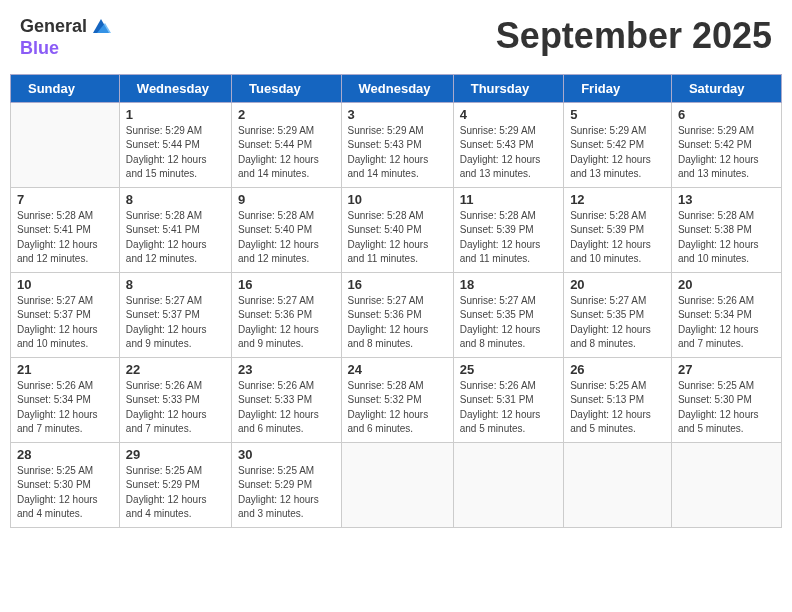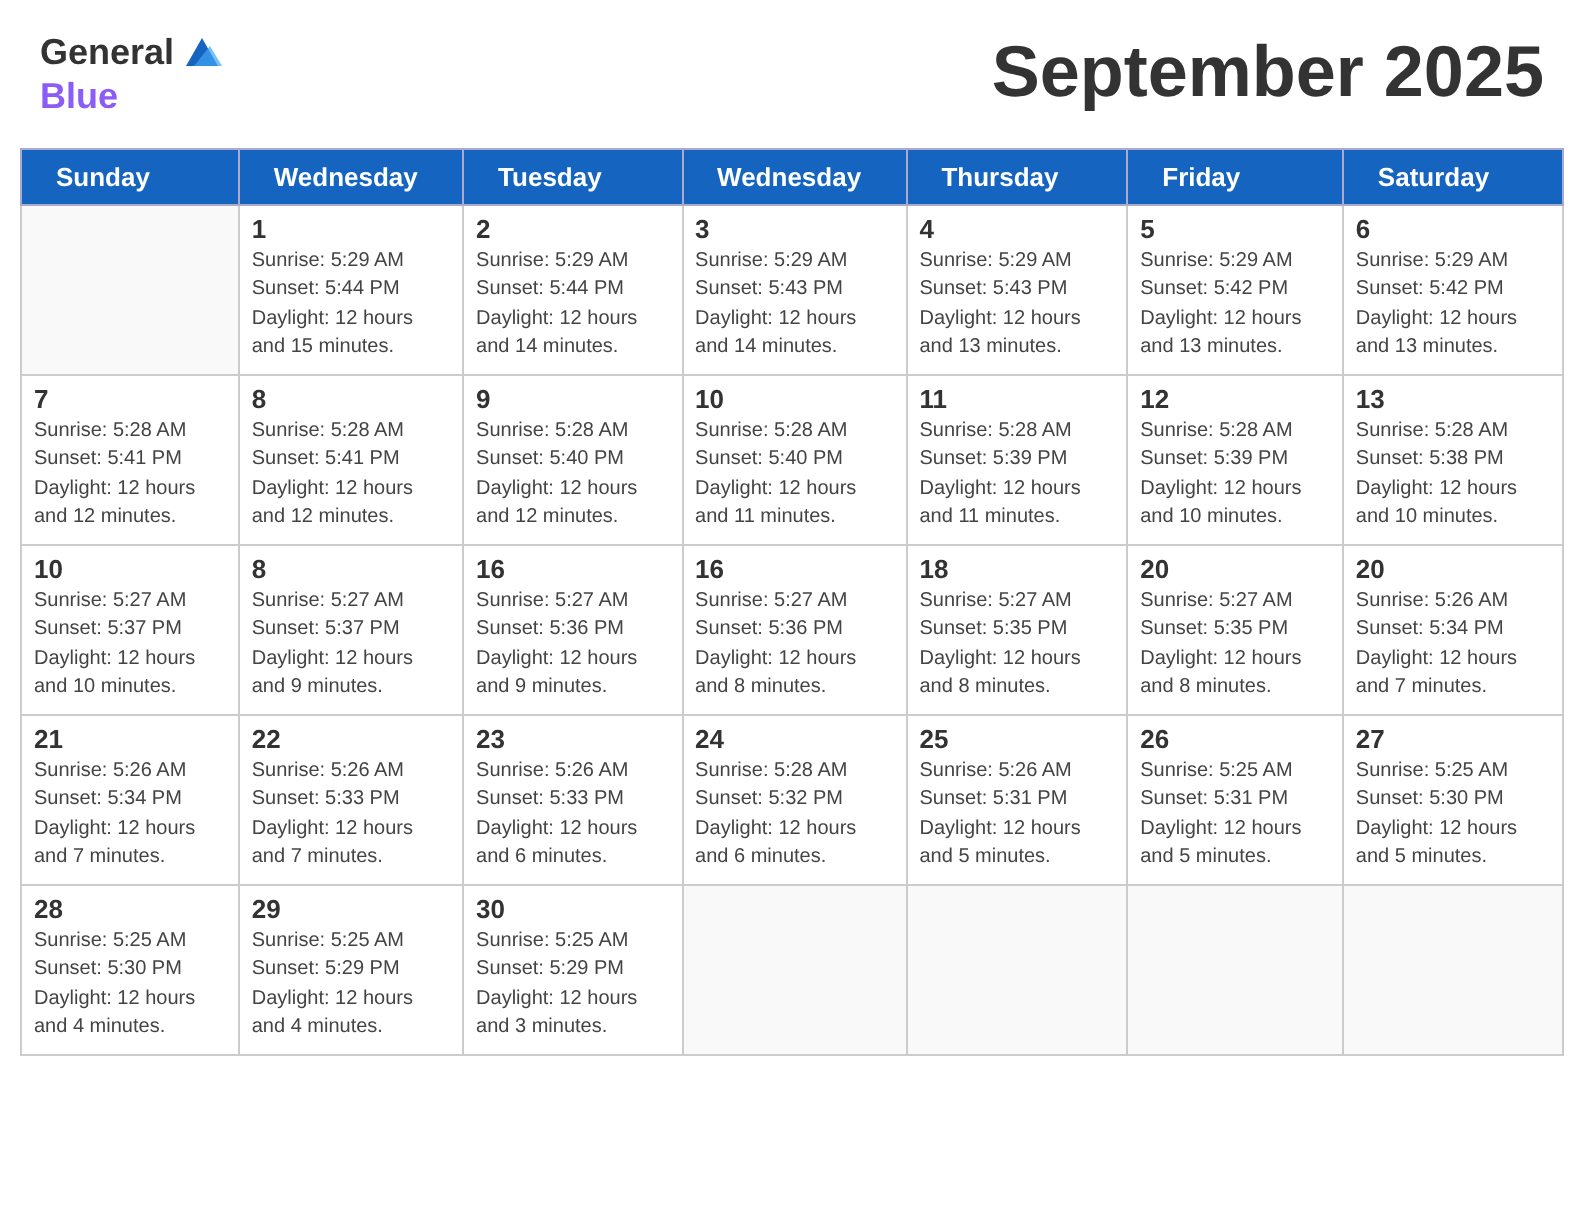--- a/index.html
+++ b/index.html
@@ -309,21 +309,21 @@
         <td>
           <span class="day-num">25</span>
           <div class="day-info">Sunrise: 5:26 AM
 Sunset: 5:31 PM
 Daylight: 12 hours
 and 5 minutes.</div>
         </td>
         <td>
           <span class="day-num">26</span>
           <div class="day-info">Sunrise: 5:25 AM
-Sunset: 5:31 PM
+Sunset: 5:13 PM
 Daylight: 12 hours
 and 5 minutes.</div>
         </td>
         <td>
           <span class="day-num">27</span>
           <div class="day-info">Sunrise: 5:25 AM
 Sunset: 5:30 PM
 Daylight: 12 hours
 and 5 minutes.</div>
         </td>

